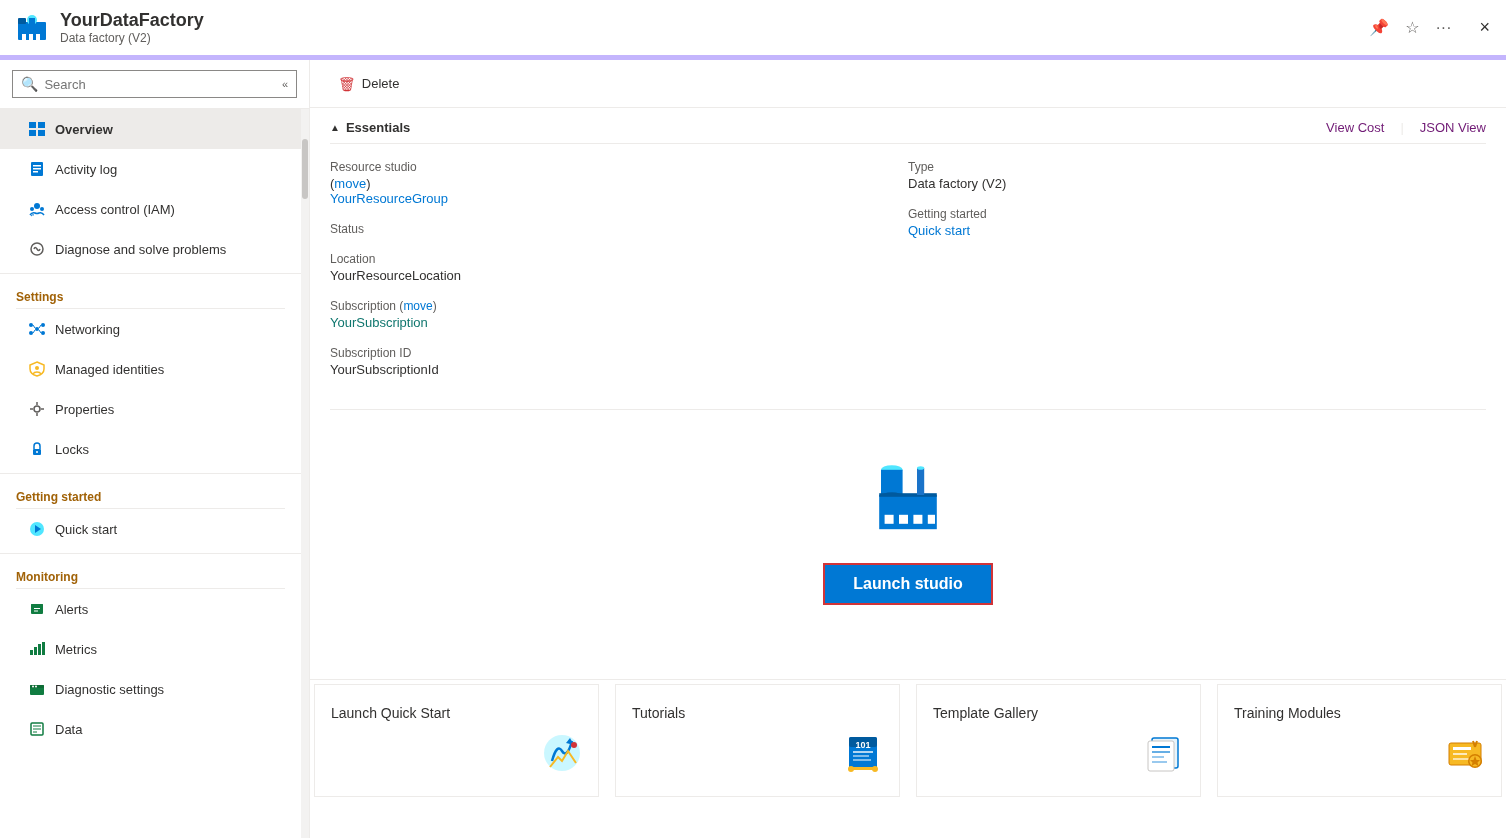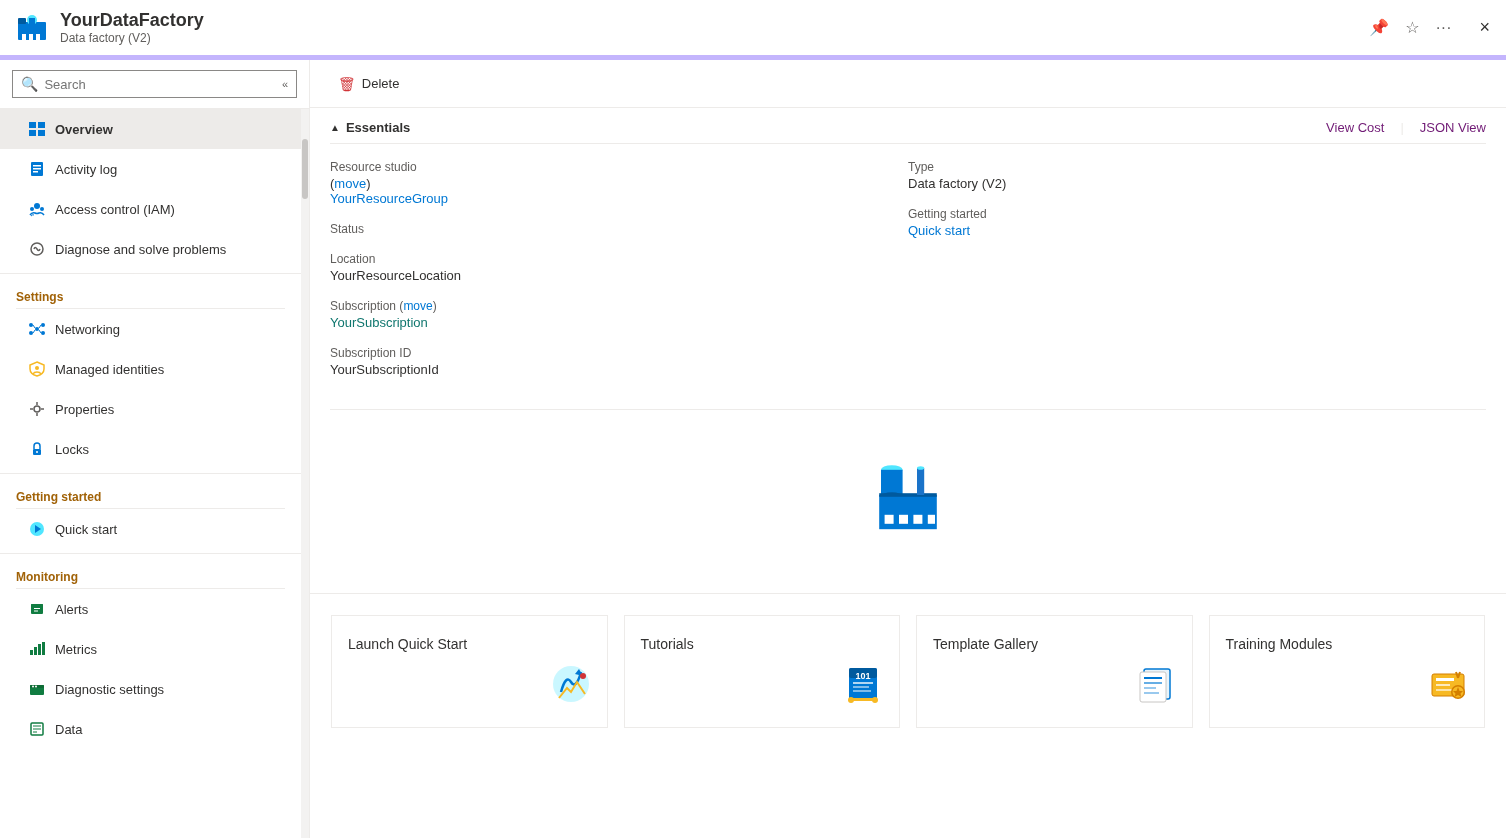--- a/index.html
+++ b/index.html
@@ -56,21 +56,21 @@
     .essentials-label { font-size: 12px; color: #605e5c; margin-bottom: 2px; }
     .essentials-value { font-size: 13px; color: #323130; }
     .essentials-value a { color: #0078d4; text-decoration: none; cursor: pointer; }
     
     
     .studio-section { display: flex; flex-direction: column; align-items: center; padding: 40px 20px 30px 20px; }
     .factory-icon-container { margin-bottom: 20px; }
     .launch-studio-btn { background: #0078d4; color: #fff; border: 2px solid #d13438; padding: 10px 28px; font-size: 16px; font-weight: 600; cursor: pointer; }
     
     
-    .cards-section { display: grid; grid-template-columns: repeat(4, 1fr); gap: 16px; padding: 21px; border-top: 1px solid #edebe9; }
+    .cards-section { display: grid; grid-template-columns: repeat(4, 1fr); gap: 16px; padding: 4px; border-top: 1px solid #edebe9; margin-top: 44px; }
     .card { border: 1px solid #edebe9; padding: 20px 16px; display: flex; flex-direction: column; align-items: flex-start; cursor: pointer; background: #fff; min-height: 110px; }
     .card-title { font-size: 14px; color: #323130; font-weight: 400; margin-bottom: 12px; }
     .card-icon { align-self: flex-end; margin-top: auto; }
     
     
     .sidebar-with-scroll { display: flex; }
     .sidebar-inner { flex: 1; overflow-y: auto; }
     .scroll-indicator { width: 8px; background: #f3f2f1; flex-shrink: 0; position: relative; }
     .scroll-indicator-thumb { width: 6px; height: 60px; background: #c8c6c4; border-radius: 3px; position: absolute; top: 30px; left: 1px; }
     
@@ -366,20 +366,21 @@
             <rect x="40" y="72" width="10" height="10" fill="#fff"></rect>
             <rect x="56" y="72" width="10" height="10" fill="#fff"></rect>
             <rect x="72" y="72" width="8" height="10" fill="#fff"></rect>
 
             <rect x="18" y="48" width="64" height="4" fill="#005a9e"></rect>
 
             <rect x="60" y="20" width="8" height="30" fill="#1a73c9"></rect>
             <ellipse cx="64" cy="20" rx="4" ry="2" fill="#50e6ff"></ellipse>
           </svg>
         </div>
+        <button class="launch-studio-btn">Launch studio</button>
       </div>
 
       <div class="cards-section">
 
         <div class="card">
           <span class="card-title">Launch Quick Start</span>
           <div class="card-icon">
             <svg width="40" height="40" viewBox="0 0 40 40">
               <circle cx="20" cy="20" r="18" fill="#50e6ff" opacity="0.3"></circle>
               <path d="M10 28 Q15 10 20 18 Q25 26 30 8" fill="none" stroke="#0078d4" stroke-width="2.5"></path>

